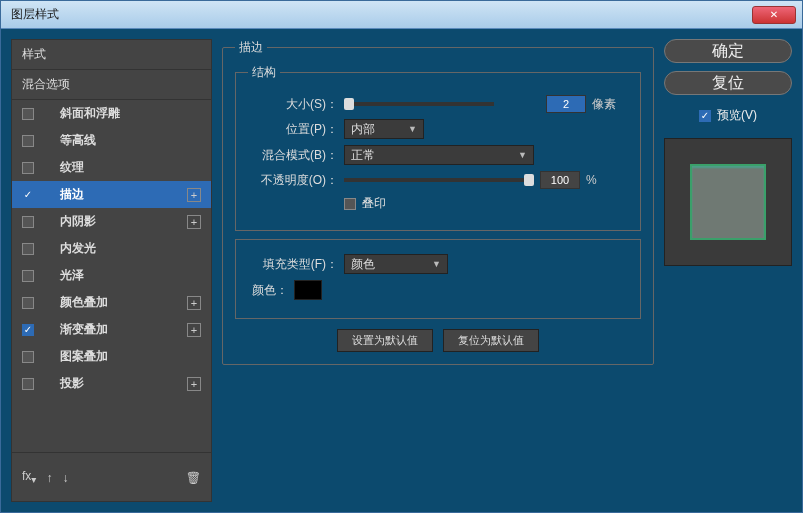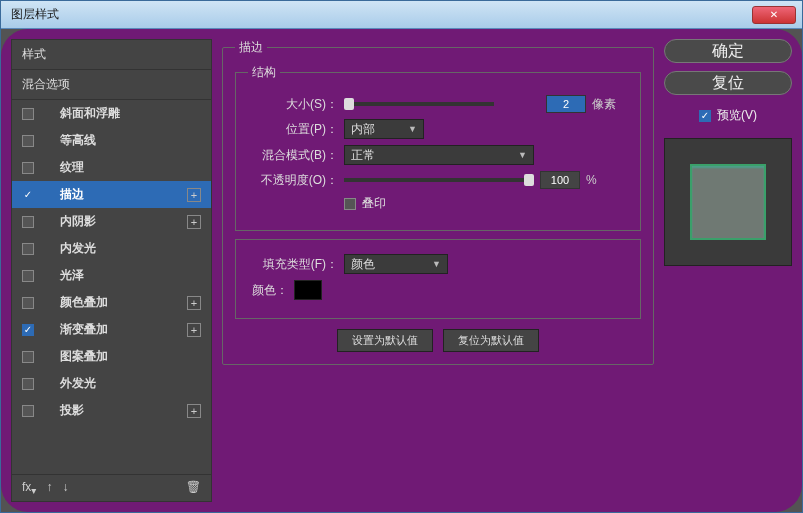--- a/index.html
+++ b/index.html
@@ -1,31 +1,31 @@
 <!DOCTYPE html>
 <html><head>
 <meta charset="utf-8">
 <style>
   * { box-sizing: border-box; margin: 0; padding: 0; font-family: "Microsoft YaHei", sans-serif; }
   body { background: #a9cce9; width: 803px; height: 513px; overflow: hidden; }
   .window { width: 803px; height: 513px; border: 1px solid #3a6a9a; background: #535353; display: flex; flex-direction: column; }
   .titlebar { height: 28px; background: linear-gradient(#cfe4f5,#a9cce9); display: flex; align-items: center; justify-content: space-between; padding: 0 6px; color: #1a1a1a; font-size: 12px; border-bottom: 1px solid #5a8abb; }
   .titlebar .title { padding-left: 4px; }
   .close-btn { width: 44px; height: 18px; background: linear-gradient(#e67,#c33); border: 1px solid #933; border-radius: 3px; display:flex; align-items:center; justify-content:center; color:#fff; font-size:10px; }
-  .content { flex:1; display:flex; padding:10px; gap:10px; background:#701a75; color:#ddd; font-size:12px;border-radius:27px; }
+  .content { flex:1; display:flex; padding:10px; gap:10px; background:#0c4a6e; color:#ddd; font-size:12px; }
   .sidebar { width:220px; background:#444; border:1px solid #333; display:flex; flex-direction:column; }
   .sidebar .hdr { padding:6px 10px; color:#ddd; }
   .sidebar .divider { border-top:1px solid #333; }
   .style-item { display:flex; align-items:center; padding:5px 10px 5px 10px; gap:8px; justify-content:space-between; }
   .style-item.selected { background:#2d6bb5; color:#fff; }
   .chk { width:12px; height:12px; border:1px solid #888; background:#555; display:inline-flex; align-items:center; justify-content:center; font-size:10px; color:#fff; }
   .chk.on { background:#2d6bb5; border-color:#2d6bb5; }
   .style-item .lbl { flex:1; padding-left:18px;font-weight:bold; }
   .plus { width:14px; height:14px; border:1px solid #888; display:flex; align-items:center; justify-content:center; font-size:11px; color:#ccc; }
-  .sidebar-footer { margin-top:auto; border-top:1px solid #333; display:flex; align-items:flex-start; padding:5px 10px; gap:10px; color:#ccc; }
+  .sidebar-footer { margin-top:auto; border-top:1px solid #333; display:flex; align-items:flex-end; padding:16px 10px; gap:10px; color:#ccc; }
   .sidebar-footer .spacer { flex:1; }
   .main { flex:1; position:relative; }
   fieldset.group { border:1px solid #666; border-radius:2px; padding:8px 12px 12px 12px; margin-bottom:10px; }
   fieldset.group > legend { padding:0 4px; color:#ddd; font-size:12px; }
   fieldset.inner { border:1px solid #666; padding:8px 12px 12px 12px; }
   fieldset.inner > legend { padding:0 4px; }
   .row { display:flex; align-items:center; gap:6px; margin:6px 0; }
   .row .lab { width:90px; text-align:right; }
   .slider-track { position:relative; height:4px; background:#333; flex:1; }
   .slider-thumb { position:absolute; top:-4px; width:10px; height:12px; background:#ddd; border-radius:2px; }
@@ -101,24 +101,20 @@
             <span class="chk on">✓</span>
             <span class="lbl">渐变叠加</span>
             <span class="plus">+</span>
           </div>
           <div class="style-item">
             <span class="chk"></span>
             <span class="lbl">图案叠加</span>
           </div>
           <div class="style-item">
             <span class="chk"></span>
-            <span class="lbl">外发光</span>
-          </div>
-          <div class="style-item">
-            <span class="chk"></span>
             <span class="lbl">投影</span>
             <span class="plus">+</span>
           </div>
         </div>
       <div class="sidebar-footer">
         <span><span>fx</span><sub>▾</sub></span>
         <span>↑</span>
         <span>↓</span>
         <span class="spacer"></span>
         <span>🗑</span>

